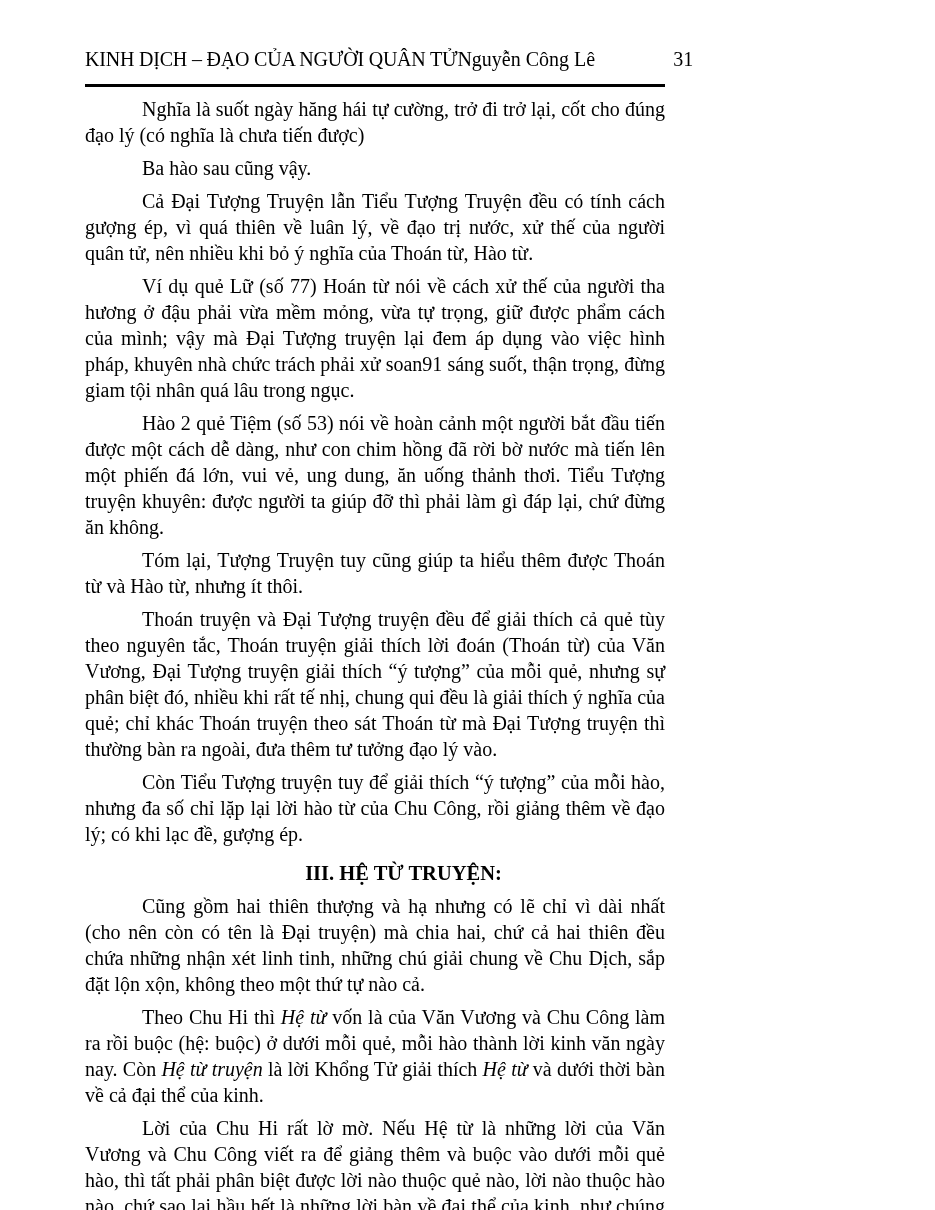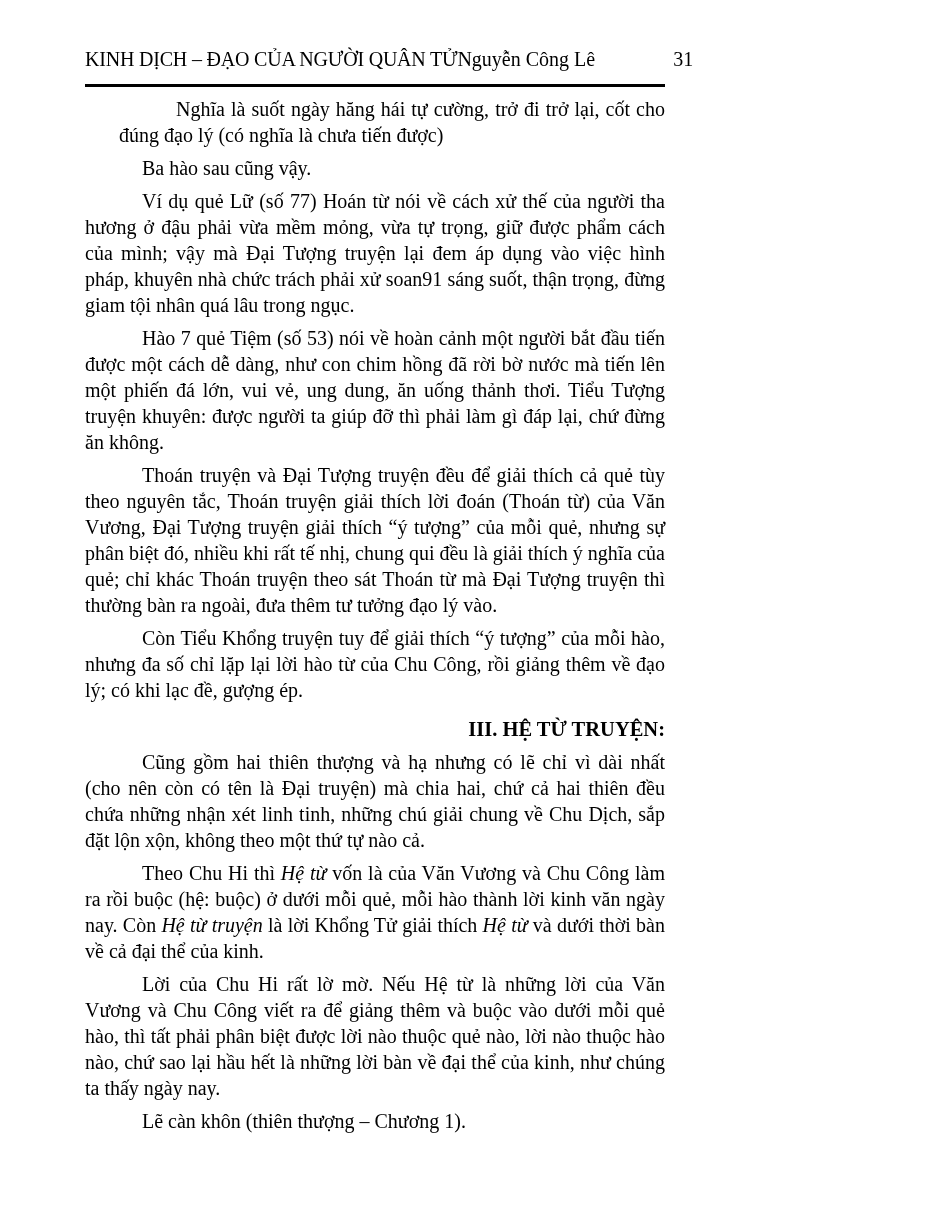--- a/index.html
+++ b/index.html
@@ -44,25 +44,24 @@
   }
   .para {
     margin: 7px 0 0 0;
     font-size: 20px;
     line-height: 26px;
     text-align: justify;
     text-indent: 57px;
   }
   .para.first {
     margin-top: 9px;
-    margin-left: 34px;
   }
   .para.heading {
     font-weight: bold;
-    text-align: right;
+    text-align: center;
     margin-top: 13px;
     font-size: 20.5px;
   }
   .para em {
     font-style: italic;
   }
 </style>
 </head>
 <body>
 
@@ -72,24 +71,26 @@
     <span class="running-title">KINH DỊCH – ĐẠO CỦA NGƯỜI QUÂN TỬ</span>
     <span class="running-author">Nguyễn Công Lê</span>
     <span class="running-pagenum">31</span>
   </div>
 
   <div class="header-rule"></div>
 
   <div class="body-text">
     <p class="para first">Nghĩa là suốt ngày hăng hái tự cường, trở đi trở lại, cốt cho đúng đạo lý (có nghĩa là chưa tiến được)</p>
     <p class="para">Ba hào sau cũng vậy.</p>
+    <p class="para">Cả Đại Tượng Truyện lẫn Tiểu Tượng Truyện đều có tính cách gượng ép, vì quá thiên về luân lý, về đạo trị nước, xử thế của người quân tử, nên nhiều khi bỏ ý nghĩa của Thoán từ, Hào từ.</p>
     <p class="para">Ví dụ quẻ Lữ (số 77) Hoán từ nói về cách xử thế của người tha hương ở đậu phải vừa mềm mỏng, vừa tự trọng, giữ được phẩm cách của mình; vậy mà Đại Tượng truyện lại đem áp dụng vào việc hình pháp, khuyên nhà chức trách phải xử soan91 sáng suốt, thận trọng, đừng giam tội nhân quá lâu trong ngục.</p>
-    <p class="para">Hào 7 quẻ Tiệm (số 53) nói về hoàn cảnh một người bắt đầu tiến được một cách dễ dàng, như con chim hồng đã rời bờ nước mà tiến lên một phiến đá lớn, vui vẻ, ung dung, ăn uống thảnh thơi. Tiểu Tượng truyện khuyên: được người ta giúp đỡ thì phải làm gì đáp lại, chứ đừng ăn không.</p>
+    <p class="para">Hào 2 quẻ Tiệm (số 53) nói về hoàn cảnh một người bắt đầu tiến được một cách dễ dàng, như con chim hồng đã rời bờ nước mà tiến lên một phiến đá lớn, vui vẻ, ung dung, ăn uống thảnh thơi. Tiểu Tượng truyện khuyên: được người ta giúp đỡ thì phải làm gì đáp lại, chứ đừng ăn không.</p>
+    <p class="para">Tóm lại, Tượng Truyện tuy cũng giúp ta hiểu thêm được Thoán từ và Hào từ, nhưng ít thôi.</p>
     <p class="para">Thoán truyện và Đại Tượng truyện đều để giải thích cả quẻ tùy theo nguyên tắc, Thoán truyện giải thích lời đoán (Thoán từ) của Văn Vương, Đại Tượng truyện giải thích “ý tượng” của mỗi quẻ, nhưng sự phân biệt đó, nhiều khi rất tế nhị, chung qui đều là giải thích ý nghĩa của quẻ; chỉ khác Thoán truyện theo sát Thoán từ mà Đại Tượng truyện thì thường bàn ra ngoài, đưa thêm tư tưởng đạo lý vào.</p>
-    <p class="para">Còn Tiểu Khổng truyện tuy để giải thích “ý tượng” của mỗi hào, nhưng đa số chỉ lặp lại lời hào từ của Chu Công, rồi giảng thêm về đạo lý; có khi lạc đề, gượng ép.</p>
+    <p class="para">Còn Tiểu Tượng truyện tuy để giải thích “ý tượng” của mỗi hào, nhưng đa số chỉ lặp lại lời hào từ của Chu Công, rồi giảng thêm về đạo lý; có khi lạc đề, gượng ép.</p>
     <p class="para heading">III. HỆ TỪ TRUYỆN:</p>
     <p class="para">Cũng gồm hai thiên thượng và hạ nhưng có lẽ chỉ vì dài nhất (cho nên còn có tên là Đại truyện) mà chia hai, chứ cả hai thiên đều chứa những nhận xét linh tinh, những chú giải chung về Chu Dịch, sắp đặt lộn xộn, không theo một thứ tự nào cả.</p>
     <p class="para"><span>Theo Chu Hi thì </span><em>Hệ từ</em><span> vốn là của Văn Vương và Chu Công làm ra rồi buộc (hệ: buộc) ở dưới mỗi quẻ, mỗi hào thành lời kinh văn ngày nay. Còn </span><em>Hệ từ truyện</em><span> là lời Khổng Tử giải thích </span><em>Hệ từ</em><span> và dưới thời bàn về cả đại thể của kinh.</span></p>
     <p class="para">Lời của Chu Hi rất lờ mờ. Nếu Hệ từ là những lời của Văn Vương và Chu Công viết ra để giảng thêm và buộc vào dưới mỗi quẻ hào, thì tất phải phân biệt được lời nào thuộc quẻ nào, lời nào thuộc hào nào, chứ sao lại hầu hết là những lời bàn về đại thể của kinh, như chúng ta thấy ngày nay.</p>
     <p class="para">Lẽ càn khôn (thiên thượng – Chương 1).</p>
   </div>
 
 </div>
 
 </body></html>

